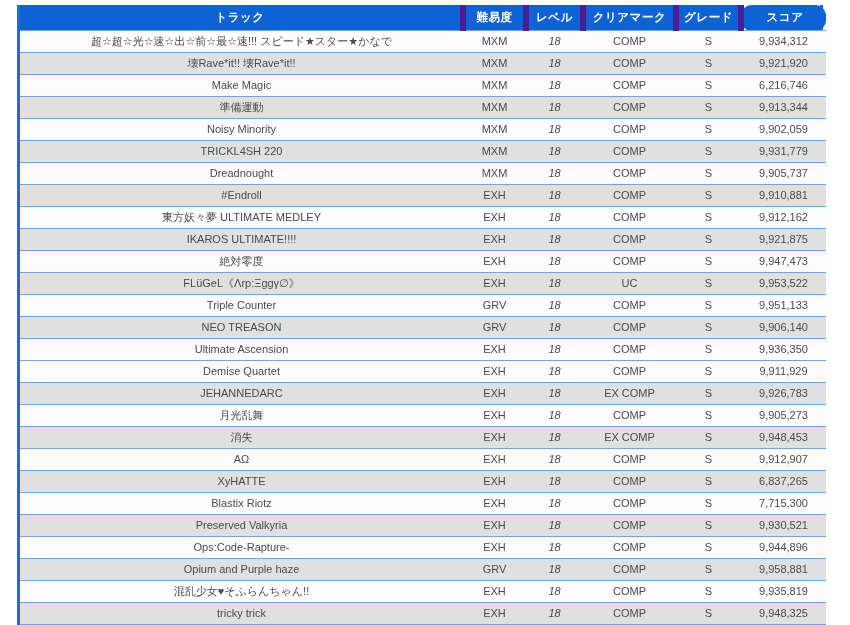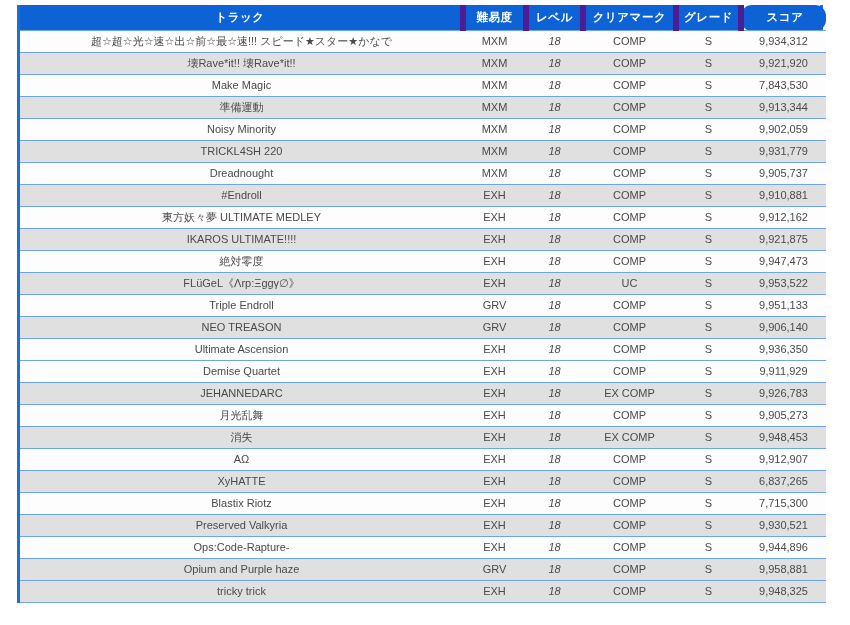--- a/index.html
+++ b/index.html
@@ -117,21 +117,21 @@
           <td class="mark-COMP">COMP</td>
           <td class="c-grade">S</td>
           <td class="c-score">9,921,920</td>
         </tr>
         <tr class="row-even">
           <td class="c-track">Make Magic</td>
           <td class="diff-MXM">MXM</td>
           <td class="c-level">18</td>
           <td class="mark-COMP">COMP</td>
           <td class="c-grade">S</td>
-          <td class="c-score">7,843,530</td>
+          <td class="c-score">6,216,746</td>
         </tr>
         <tr class="row-odd">
           <td class="c-track">準備運動</td>
           <td class="diff-MXM">MXM</td>
           <td class="c-level">18</td>
           <td class="mark-COMP">COMP</td>
           <td class="c-grade">S</td>
           <td class="c-score">9,913,344</td>
         </tr>
         <tr class="row-even">
@@ -192,21 +192,21 @@
         </tr>
         <tr class="row-odd">
           <td class="c-track">FLüGeL《Λrp:Ξggγ∅》</td>
           <td class="diff-EXH">EXH</td>
           <td class="c-level">18</td>
           <td class="mark-UC">UC</td>
           <td class="c-grade">S</td>
           <td class="c-score">9,953,522</td>
         </tr>
         <tr class="row-even">
-          <td class="c-track">Triple Endroll</td>
+          <td class="c-track">Triple Counter</td>
           <td class="diff-GRV">GRV</td>
           <td class="c-level">18</td>
           <td class="mark-COMP">COMP</td>
           <td class="c-grade">S</td>
           <td class="c-score">9,951,133</td>
         </tr>
         <tr class="row-odd">
           <td class="c-track">NEO TREASON</td>
           <td class="diff-GRV">GRV</td>
           <td class="c-level">18</td>
@@ -294,20 +294,28 @@
           <td class="c-grade">S</td>
           <td class="c-score">9,944,896</td>
         </tr>
         <tr class="row-odd">
           <td class="c-track">Opium and Purple haze</td>
           <td class="diff-GRV">GRV</td>
           <td class="c-level">18</td>
           <td class="mark-COMP">COMP</td>
           <td class="c-grade">S</td>
           <td class="c-score">9,958,881</td>
+        </tr>
+        <tr class="row-even">
+          <td class="c-track">混乱少女♥そふらんちゃん!!</td>
+          <td class="diff-EXH">EXH</td>
+          <td class="c-level">18</td>
+          <td class="mark-COMP">COMP</td>
+          <td class="c-grade">S</td>
+          <td class="c-score">9,935,819</td>
         </tr>
         <tr class="row-odd">
           <td class="c-track">tricky trick</td>
           <td class="diff-EXH">EXH</td>
           <td class="c-level">18</td>
           <td class="mark-COMP">COMP</td>
           <td class="c-grade">S</td>
           <td class="c-score">9,948,325</td>
         </tr>
       </tbody>

